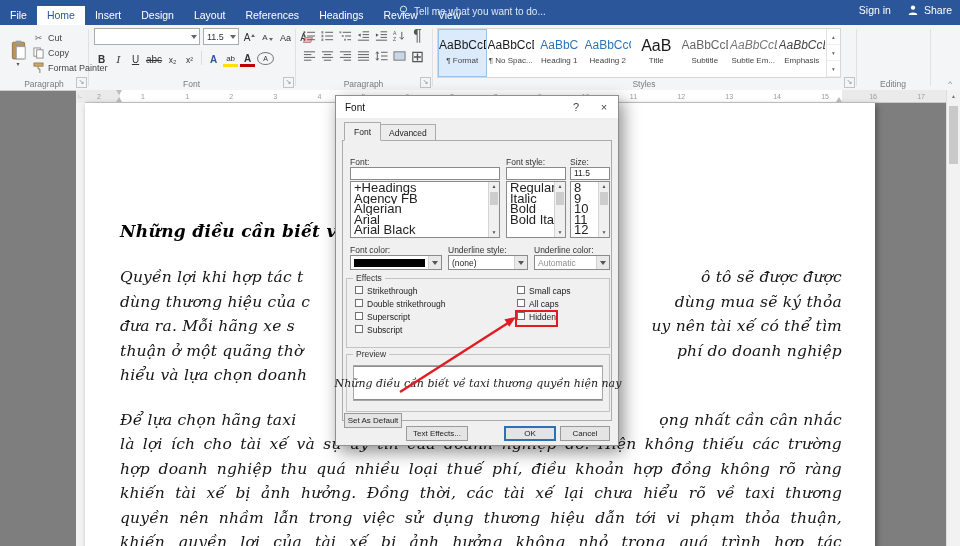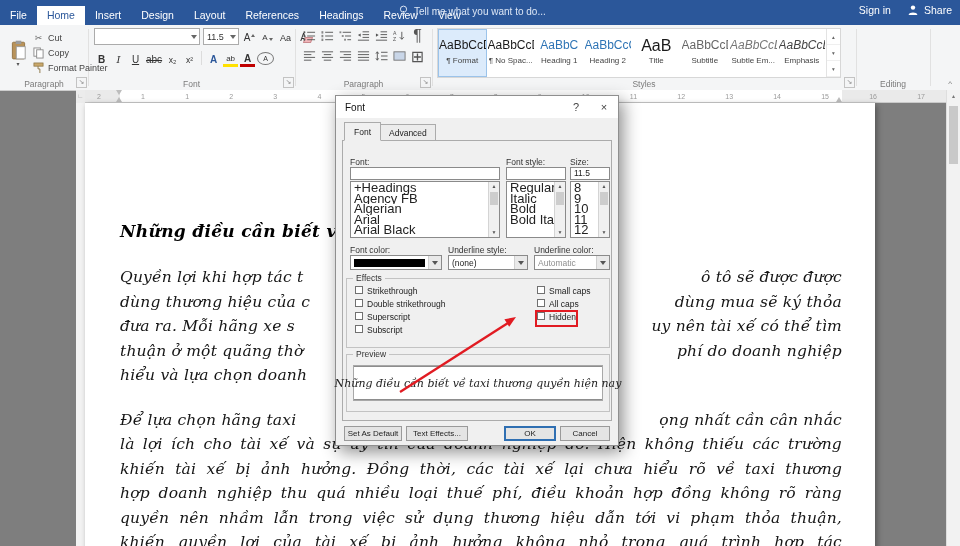--- a/index.html
+++ b/index.html
@@ -450,25 +450,25 @@
         <div class="doc-line gap"></div>
         <div class="doc-line">
           <span class="fl">Để lựa chọn hãng taxi</span>
           <span class="fr">ọng nhất cần cân nhắc</span>
         </div>
         <div class="doc-line full">
           <span class="fl">là lợi ích cho tài xế và sự uy tín của doanh nghiệp đó. Hiện không thiếu các trường</span>
           <span class="fr"></span>
         </div>
         <div class="doc-line full">
+          <span class="fl">hợp doanh nghiệp thu quá nhiều loại thuế phí, điều khoản hợp đồng không rõ ràng</span>
+          <span class="fr"></span>
+        </div>
+        <div class="doc-line full">
           <span class="fl">khiến tài xế bị ảnh hưởng. Đồng thời, các tài xế lại chưa hiểu rõ về taxi thương</span>
-          <span class="fr"></span>
-        </div>
-        <div class="doc-line full">
-          <span class="fl">hợp doanh nghiệp thu quá nhiều loại thuế phí, điều khoản hợp đồng không rõ ràng</span>
           <span class="fr"></span>
         </div>
         <div class="doc-line full">
           <span class="fl">quyền nên nhầm lẫn trong việc sử dụng thương hiệu dẫn tới vi phạm thỏa thuận,</span>
           <span class="fr"></span>
         </div>
         <div class="doc-line full">
           <span class="fl">khiến quyền lợi của tài xế bị ảnh hưởng không nhỏ trong quá trình hợp tác</span>
           <span class="fr"></span>
         </div>
@@ -580,21 +580,21 @@
           </div>
           <div class="cbrow">
             <span class="cb"></span>
             <span class="cbl">Superscript</span>
           </div>
           <div class="cbrow">
             <span class="cb"></span>
             <span class="cbl">Subscript</span>
           </div>
         </div>
-      <div class="fxcol" style="left:190px">
+      <div class="fxcol" style="left:170px">
           <div class="cbrow">
             <span class="cb"></span>
             <span class="cbl">Small caps</span>
           </div>
           <div class="cbrow">
             <span class="cb"></span>
             <span class="cbl">All caps</span>
           </div>
           <div class="cbrow red-box">
             <span class="cb"></span>
@@ -603,21 +603,21 @@
         </div>
     </div>
 
     <div class="gbox" style="left:10px;top:258px;width:262px;height:56px">
       <span class="gbox-l">Preview</span>
       <div class="pvarea">
         <span class="pvtext">Những điều cần biết về taxi thương quyền hiện nay</span>
       </div>
     </div>
 
-    <div class="dbtn" style="left:8px;top:330px;width:58px">Set As Default</div>
+    <div class="dbtn" style="left:8px;top:317px;width:58px">Set As Default</div>
     <div class="dbtn" style="left:70px;top:330px;width:62px">Text Effects...</div>
     <div class="dbtn ok" style="left:168px;top:330px;width:52px">OK</div>
     <div class="dbtn" style="left:224px;top:330px;width:50px">Cancel</div>
 
     <svg class="annot" width="284" height="351">
       <line x1="64" y1="296" x2="172" y2="227"></line>
       <polygon points="180,221 173.2,230.7 168.4,223.3"></polygon>
     </svg>
   </div>
 </div>

